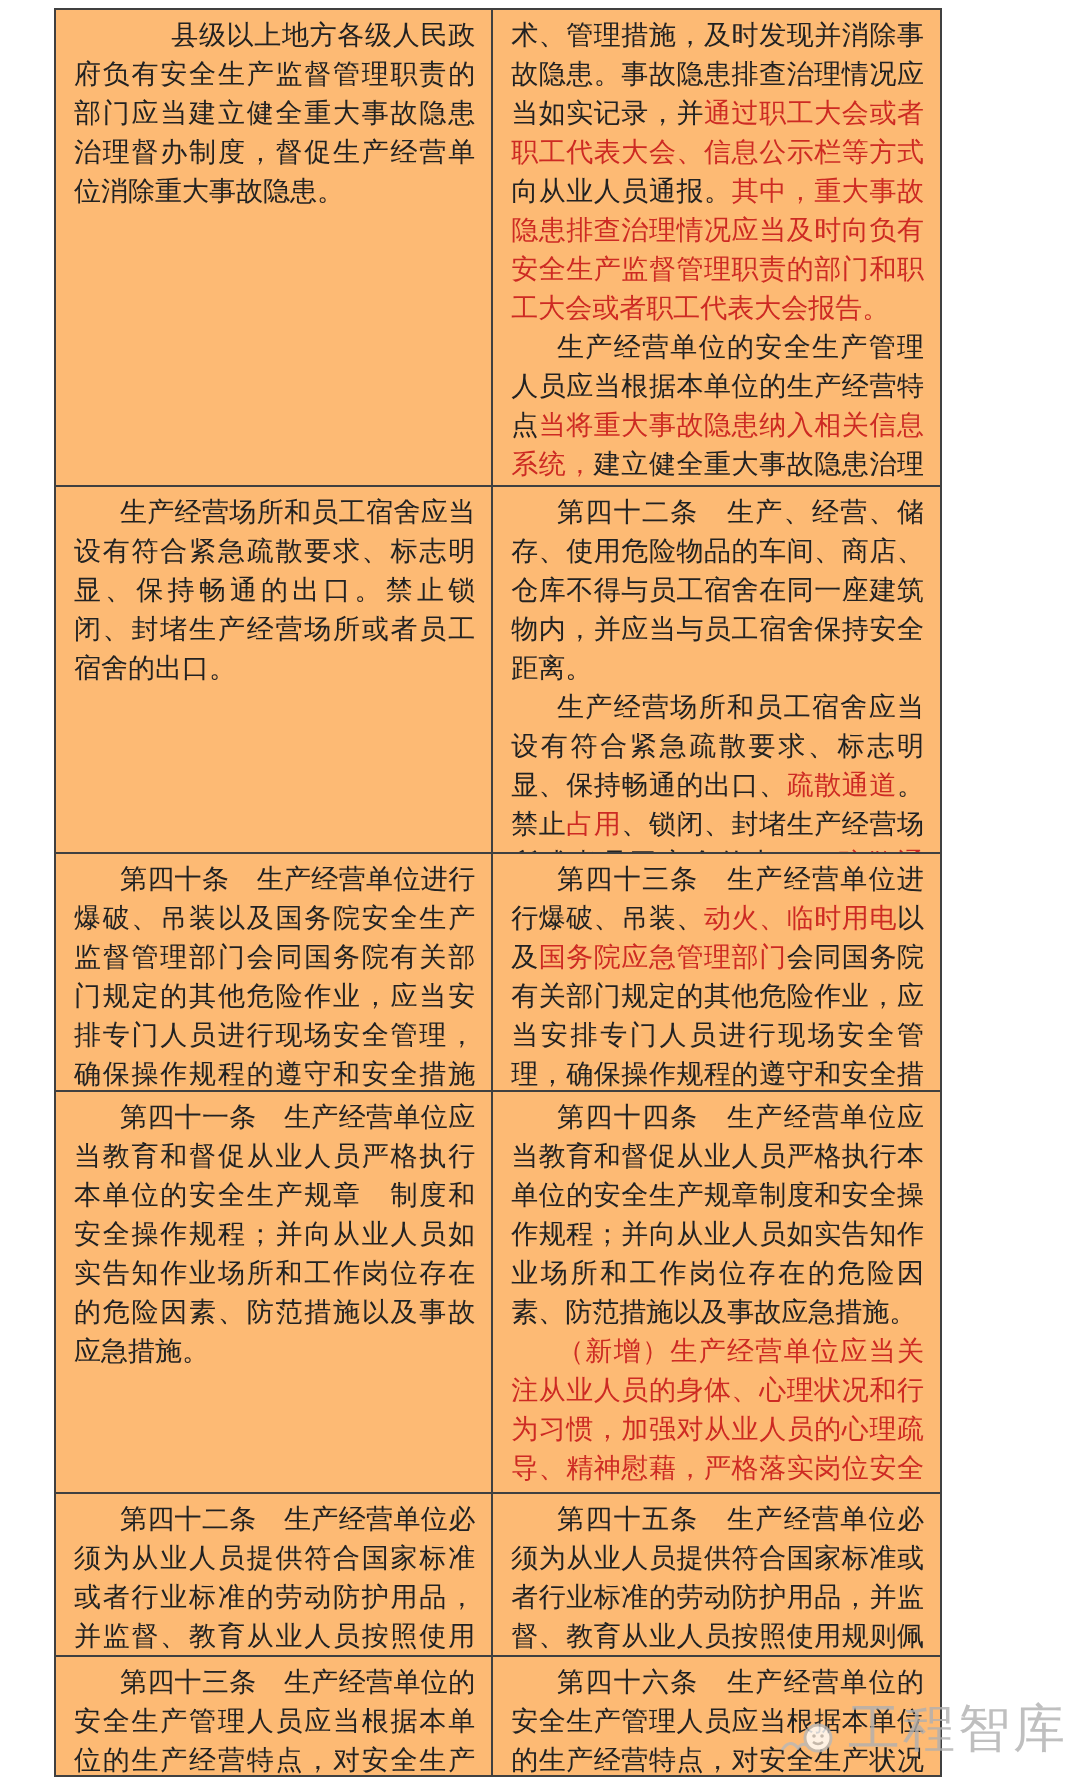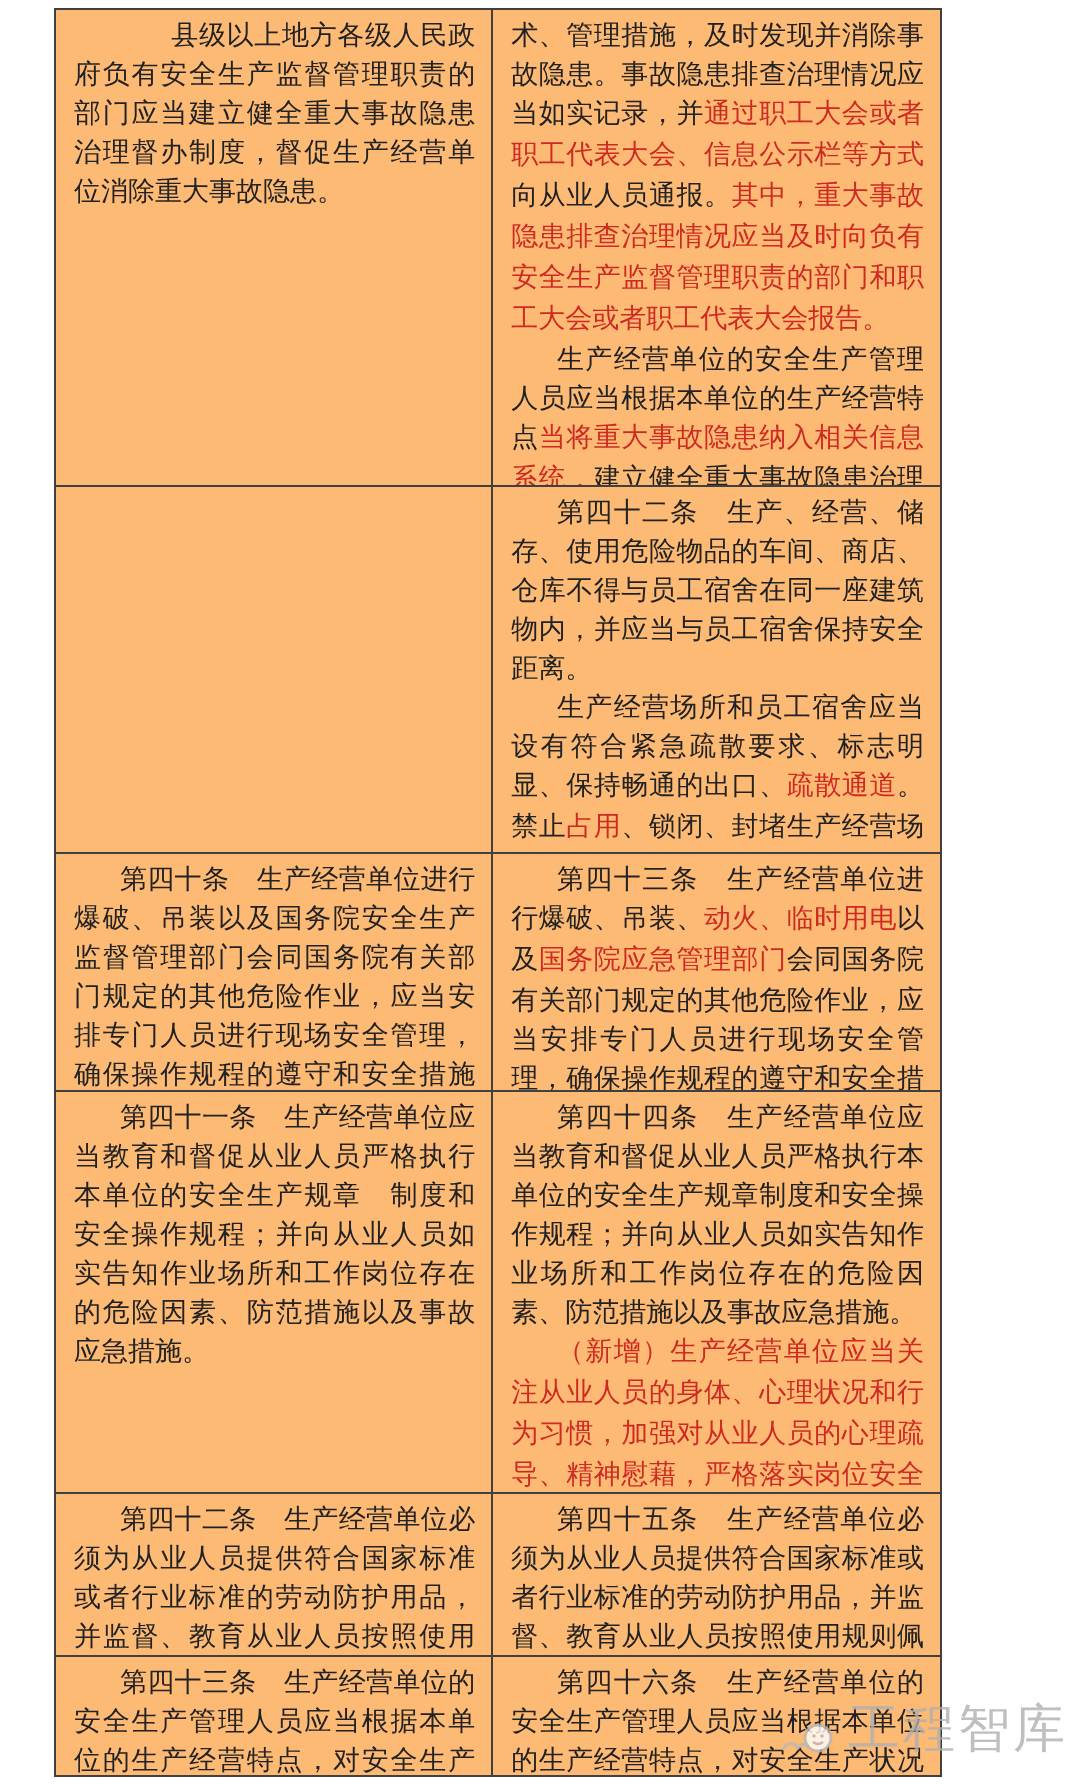--- a/index.html
+++ b/index.html
@@ -21,41 +21,42 @@
     box-sizing:border-box; overflow:hidden;
     padding:6px 16px 0 18px;
     font-size:27px; line-height:39px;
   }
   .cell.left  { border-right:2px solid var(--border); }
   .cell.bordertop { border-top:2px solid var(--border); }
   .para { margin:0; text-align:justify; text-justify:distribute; color:var(--text); }
   .para.indent { text-indent:1.7em; }
   .para.deep   { text-indent:3.6em; }
   .para.flush  { text-indent:0; }
-  .red, .para .red { color:var(--highlight);font-family:Liberation Mono, monospace; }
+  .red, .para .red { color:var(--highlight); }
   .watermark {
     position:absolute; top:1694px; right:12px;
     display:flex; align-items:flex-end; gap:8px;
     color:var(--wm); opacity:0.8; pointer-events:none;
     font-size:52px; letter-spacing:3px; white-space:nowrap;
   }
   .watermark svg { display:block; }
 </style>
 </head>
 <body style="--text: #222222; --highlight: #cd2a23; --border: #404040; --wm: #b0b0b0;">
 
 <div class="doc-table" id="doc-table">
     <div class="cell left">
       <p class="para deep"><span>县级以上地方各级人民政府负有安全生产监督管理职责的部门应当建立健全重大事故隐患治理督办制度，督促生产经营单位消除重大事故隐患。</span></p>
     </div>
     <div class="cell right">
       <p class="para flush"><span>术、管理措施，及时发现并消除事故隐患。事故隐患排查治理情况应当如实记录，并</span><span class="red">通过职工大会或者职工代表大会、信息公示栏等方式</span><span>向从业人员通报。</span><span class="red">其中，重大事故隐患排查治理情况应当及时向负有安全生产监督管理职责的部门和职工大会或者职工代表大会报告。</span></p>
       <p class="para indent"><span>生产经营单位的安全生产管理人员应当根据本单位的生产经营特点</span><span class="red">当将重大事故隐患纳入相关信息系统，</span><span>建立健全重大事故隐患治理督办制度，督促生产经营单位消除重大事故隐患。</span></p>
     </div>
     <div class="cell left bordertop">
+      <p class="para indent"><span>生产经营场所和员工宿舍应当设有符合紧急疏散要求、标志明显、保持畅通的出口。禁止锁闭、封堵生产经营场所或者员工宿舍的出口。</span></p>
     </div>
     <div class="cell right bordertop">
       <p class="para indent"><span>第四十二条　生产、经营、储存、使用危险物品的车间、商店、仓库不得与员工宿舍在同一座建筑物内，并应当与员工宿舍保持安全距离。</span></p>
       <p class="para indent"><span>生产经营场所和员工宿舍应当设有符合紧急疏散要求、标志明显、保持畅通的出口、</span><span class="red">疏散通道</span><span>。禁止</span><span class="red">占用</span><span>、锁闭、封堵生产经营场所或者员工宿舍的出口、</span><span class="red">疏散通道</span><span>。</span></p>
     </div>
     <div class="cell left bordertop">
       <p class="para indent"><span>第四十条　生产经营单位进行爆破、吊装以及国务院安全生产监督管理部门会同国务院有关部门规定的其他危险作业，应当安排专门人员进行现场安全管理，确保操作规程的遵守和安全措施的落实。</span></p>
     </div>
     <div class="cell right bordertop">
       <p class="para indent"><span>第四十三条　生产经营单位进行爆破、吊装、</span><span class="red">动火、临时用电</span><span>以及</span><span class="red">国务院应急管理部门</span><span>会同国务院有关部门规定的其他危险作业，应当安排专门人员进行现场安全管理，确保操作规程的遵守和安全措施的落实。</span></p>

